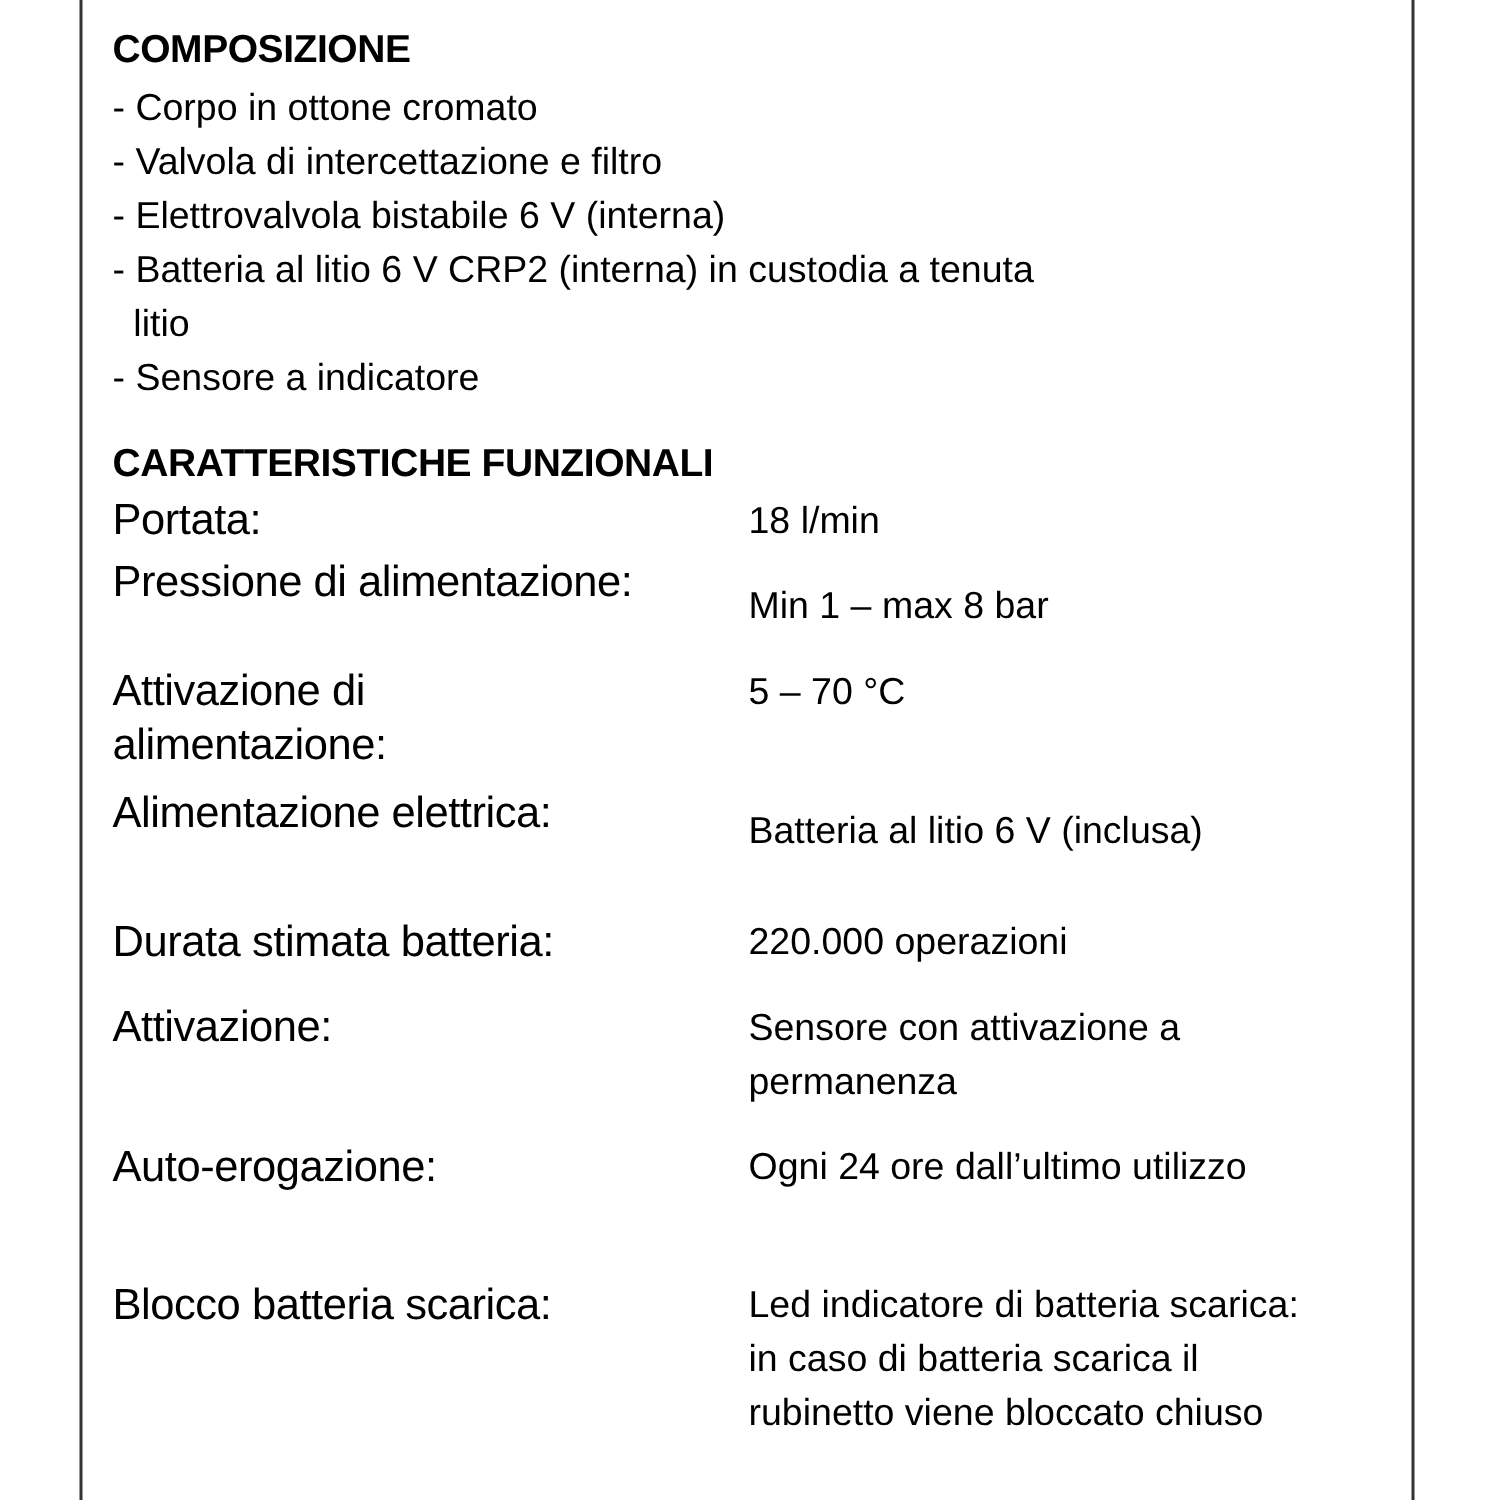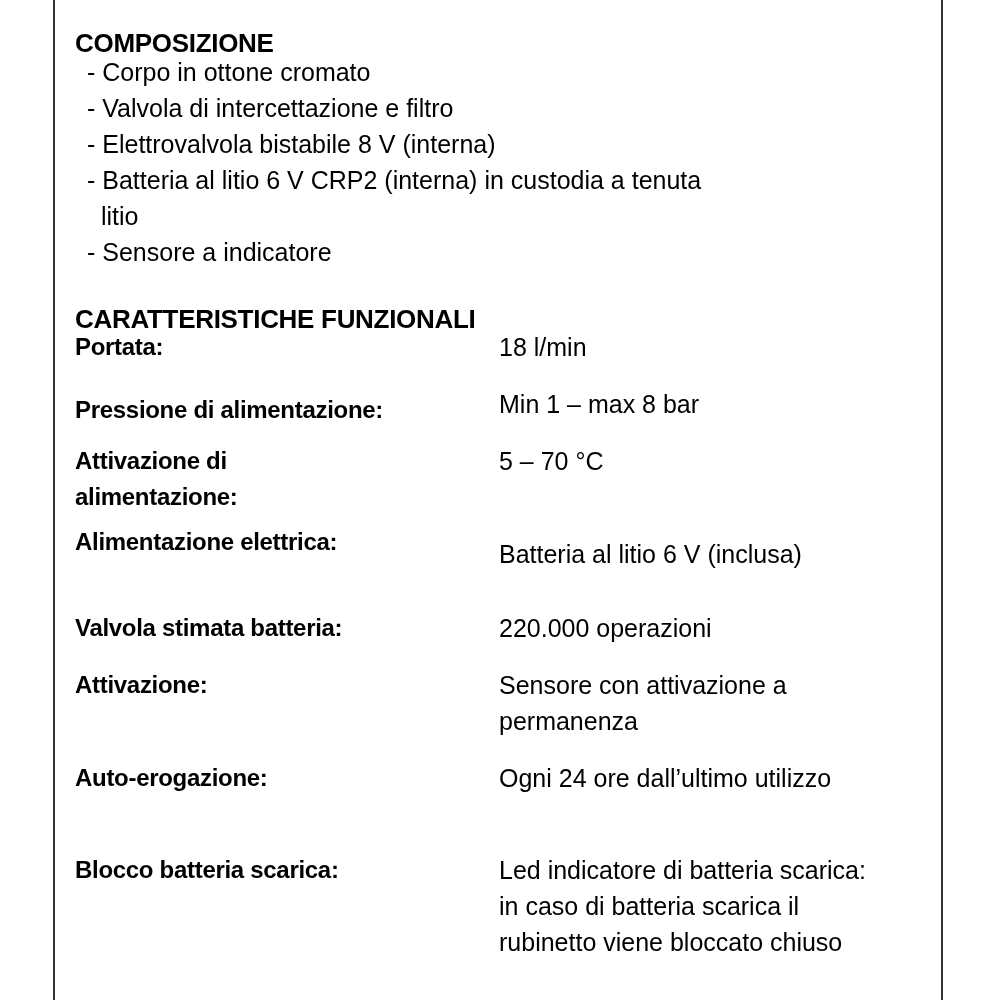--- a/index.html
+++ b/index.html
@@ -1,54 +1,54 @@
 <!DOCTYPE html>
 <html><head>
 <meta charset="utf-8">
 <style>
   html, body { margin: 0; padding: 0; background: #ffffff; }
   body { width: 1000px; height: 1000px; overflow: hidden; position: relative;
          font-family: "Liberation Sans", "DejaVu Sans", sans-serif; color: #000; }
   .frame { position: absolute; left: 53px; top: -2px; width: 890px; height: 1004px;
            border-left: 2px solid #333; border-right: 2px solid #333; box-sizing: border-box; }
   .content { position: absolute; left: 75px; top: 0; width: 860px; }
-  .h { font-weight: bold; font-size: 26px; letter-spacing: -0.3px; position: absolute; left: 0; white-space: nowrap; margin-top: 11px; }
-  .line { font-size: 25px; position: absolute; left: 12px; white-space: nowrap; }
-  .label { font-weight: bold; font-size: 24px; position: absolute; left: 0; line-height: 36px; width: 400px; letter-spacing: -0.3px; }
+  .h { font-weight: bold; font-size: 26px; letter-spacing: -0.3px; position: absolute; left: 0; white-space: nowrap; }
+  .line { font-size: 25px; position: absolute; left: 0; white-space: nowrap; }
+  .label { font-weight: normal; font-size: 29px; position: absolute; left: 0; line-height: 36px; width: 400px; letter-spacing: -0.3px; }
   .value { font-size: 25px; position: absolute; left: 424px; line-height: 36px; width: 420px; }
 </style>
 </head>
 <body>
 
 <div class="frame"></div>
 
 <div class="content">
   <div class="h" style="top:17px">COMPOSIZIONE</div>
   <div class="line" style="top:58px">- Corpo in ottone cromato</div>
   <div class="line" style="top:94px">- Valvola di intercettazione e filtro</div>
-  <div class="line" style="top:130px">- Elettrovalvola bistabile 8 V (interna)</div>
+  <div class="line" style="top:130px">- Elettrovalvola bistabile 6 V (interna)</div>
   <div class="line" style="top:166px">- Batteria al litio 6 V CRP2 (interna) in custodia a tenuta</div>
   <div class="line" style="top:202px; white-space:pre">  litio</div>
   <div class="line" style="top:238px">- Sensore a indicatore</div>
 
   <div class="h" style="top:293px">CARATTERISTICHE FUNZIONALI</div>
 
   <div class="label" style="top:329px">Portata:</div>
   <div class="value" style="top:329px">18 l/min</div>
 
-  <div class="label" style="top:392px">Pressione di alimentazione:</div>
+  <div class="label" style="top:370px">Pressione di alimentazione:</div>
   <div class="value" style="top:386px">Min 1 – max 8 bar</div>
 
   <div class="label" style="top:443px; width:260px">Attivazione di alimentazione:</div>
   <div class="value" style="top:443px">5 – 70 °C</div>
 
   <div class="label" style="top:524px">Alimentazione elettrica:</div>
   <div class="value" style="top:536px">Batteria al litio 6 V (inclusa)</div>
 
-  <div class="label" style="top:610px">Valvola stimata batteria:</div>
+  <div class="label" style="top:610px">Durata stimata batteria:</div>
   <div class="value" style="top:610px">220.000 operazioni</div>
 
   <div class="label" style="top:667px">Attivazione:</div>
   <div class="value" style="top:667px; width:360px">Sensore con attivazione a permanenza</div>
 
   <div class="label" style="top:760px">Auto-erogazione:</div>
   <div class="value" style="top:760px; white-space:nowrap">Ogni 24 ore dall’ultimo utilizzo</div>
 
   <div class="label" style="top:852px">Blocco batteria scarica:</div>
   <div class="value" style="top:852px; width:370px">Led indicatore di batteria scarica: in caso di batteria scarica il rubinetto viene bloccato chiuso</div>

